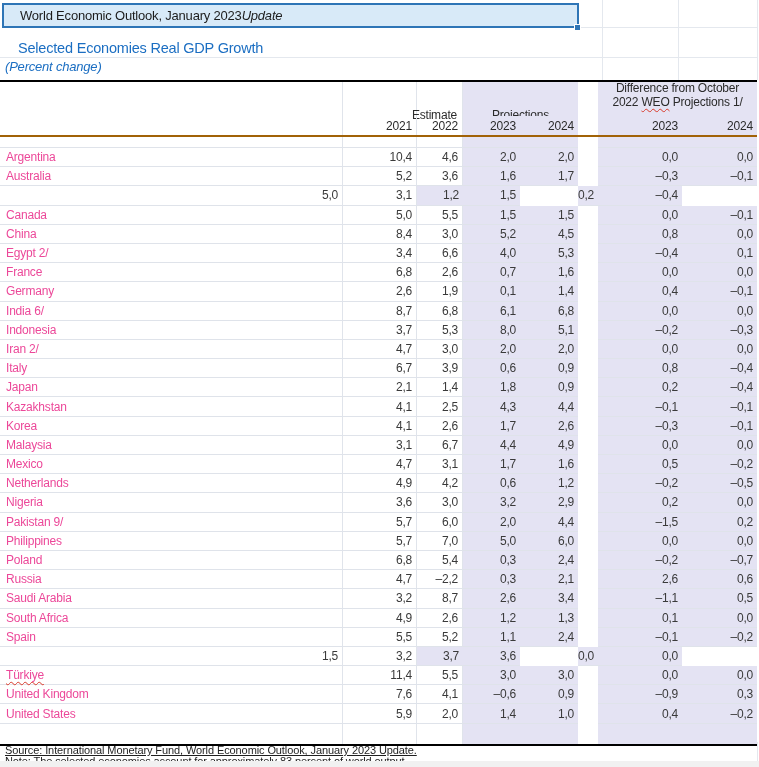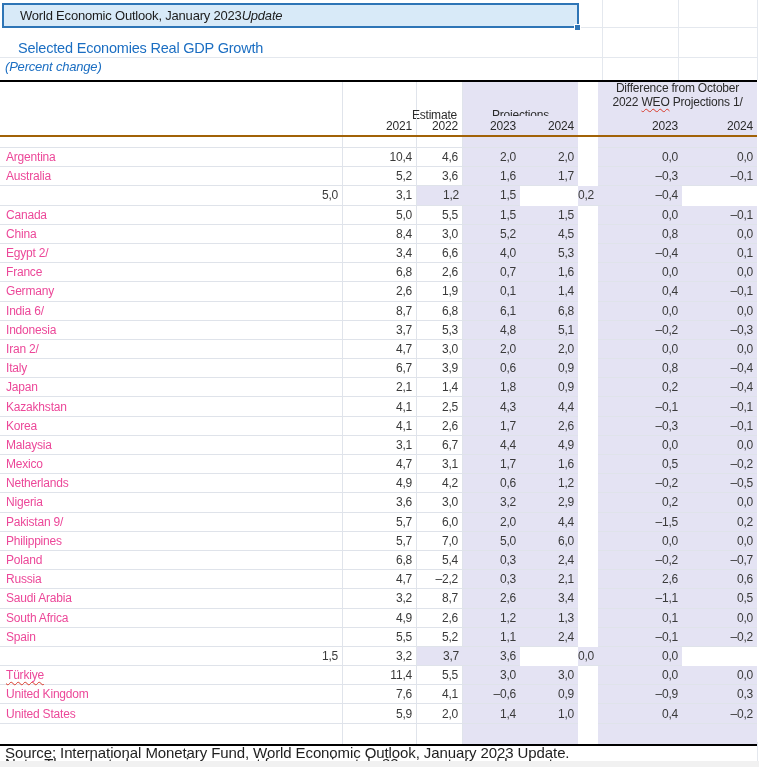--- a/index.html
+++ b/index.html
@@ -58,21 +58,21 @@
   .vr{border-right:1px solid #e0e4eb;}
   .bl{border-bottom:1px solid #dfe3ea;}
   .name{padding-left:6px;white-space:nowrap;color:#ec4899;}
   .num{justify-content:flex-end;padding-right:4px;color:#3a3a3a;white-space:nowrap;}
   .hc{font-size:12px;color:#2b2b2b;}
   .estimate{align-items:flex-end;justify-content:flex-end;padding:0 5px 3px 0;white-space:nowrap;}
   .group{align-items:flex-end;justify-content:center;padding-bottom:2px;border-bottom:1.5px solid #000;text-align:center;}
   .diff-lines{line-height:13.5px;padding-bottom:15px;}
   .yr{align-items:flex-end;padding-bottom:2px;font-size:12px;color:#2b2b2b;}
   .sc{text-decoration-line:underline;text-decoration-style:wavy;text-decoration-color:#d93a2b;text-decoration-thickness:1px;text-underline-offset:2px;}
-  .footer-line{position:absolute;left:5px;font-size:15px;color:#1f1f1f;white-space:nowrap;letter-spacing:-0.1px;}
+  .footer-line{position:absolute;left:5px;font-size:11px;color:#1f1f1f;white-space:nowrap;letter-spacing:-0.1px;text-decoration:underline;}
   .src{top:744px;}
   .note{top:755px;}
   .bottom-strip{position:absolute;left:0;top:761px;width:759px;height:6px;background:#f1f1f1;}
   .italic{font-style:italic;}
 </style>
 </head>
 <body>
 
 <div class="sheet">
 
@@ -217,21 +217,21 @@
           <div class="c band bl num">6,1</div>
           <div class="c band bl num">6,8</div>
           <div class="c"></div>
           <div class="c band bl num">0,0</div>
           <div class="c band bl num">0,0</div>
         </div>
         <div class="row row-data">
           <div class="c vr bl name">Indonesia</div>
           <div class="c vr bl num">3,7</div>
           <div class="c vr bl num">5,3</div>
-          <div class="c band bl num">4,8</div>
+          <div class="c band bl num">8,0</div>
           <div class="c band bl num">5,1</div>
           <div class="c"></div>
           <div class="c band bl num">–0,2</div>
           <div class="c band bl num">–0,3</div>
         </div>
         <div class="row row-data">
           <div class="c vr bl name">Iran 2/</div>
           <div class="c vr bl num">4,7</div>
           <div class="c vr bl num">3,0</div>
           <div class="c band bl num">2,0</div>

